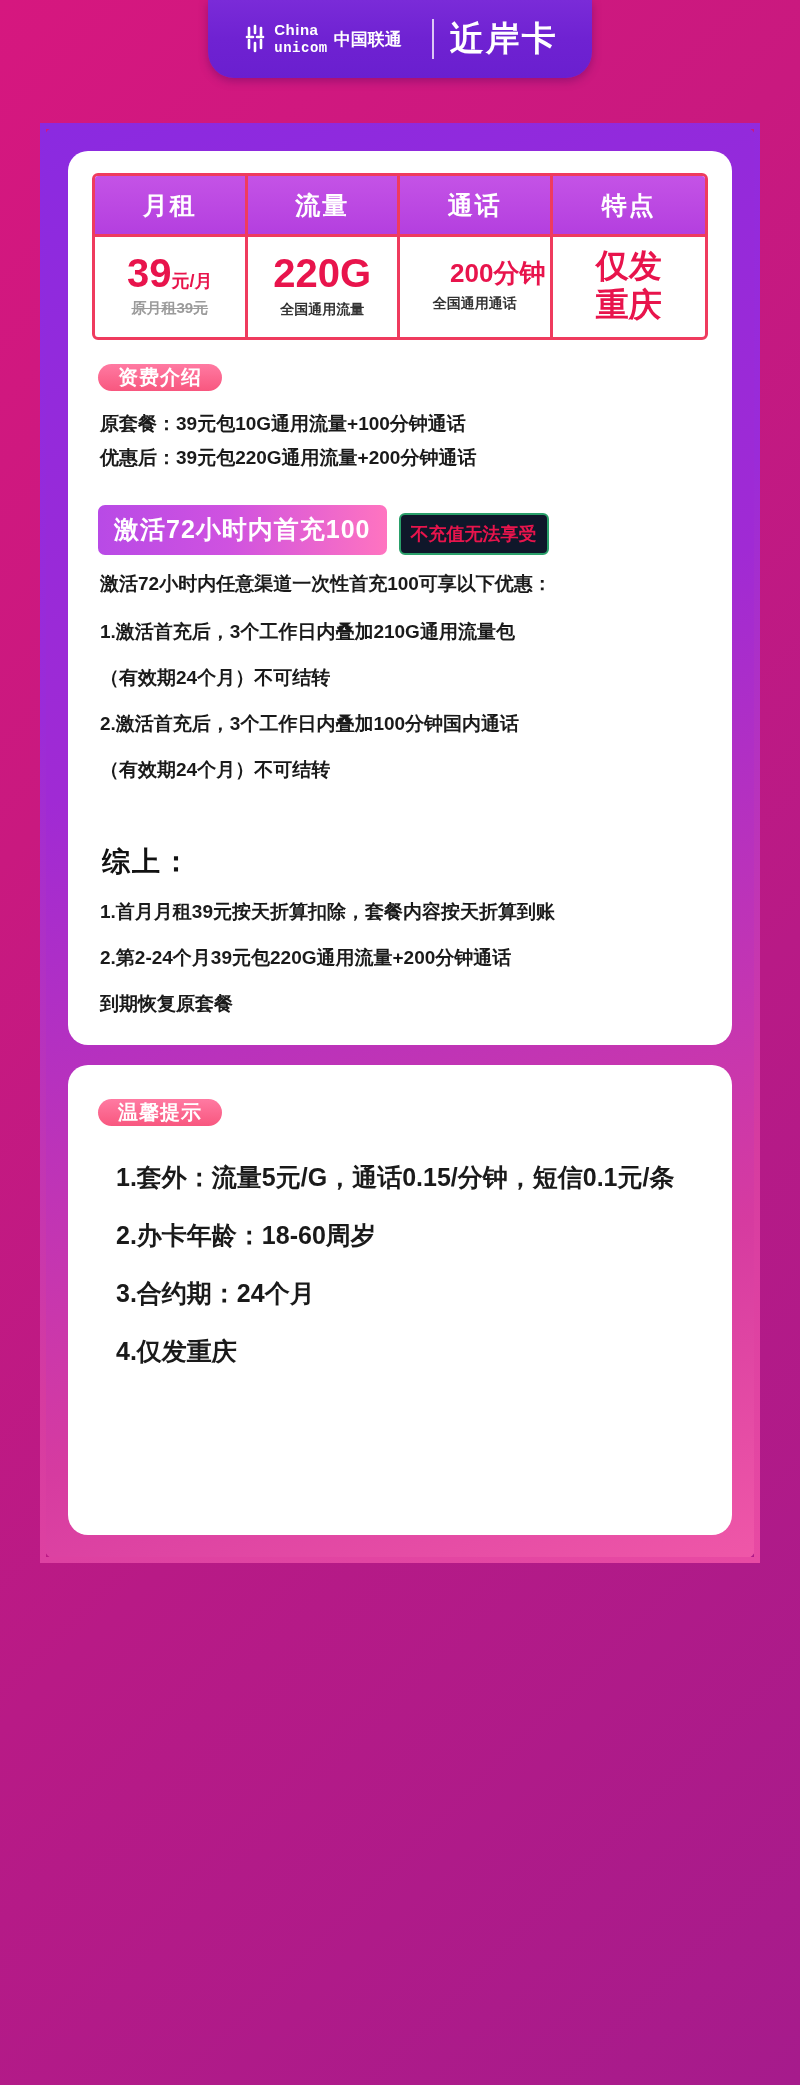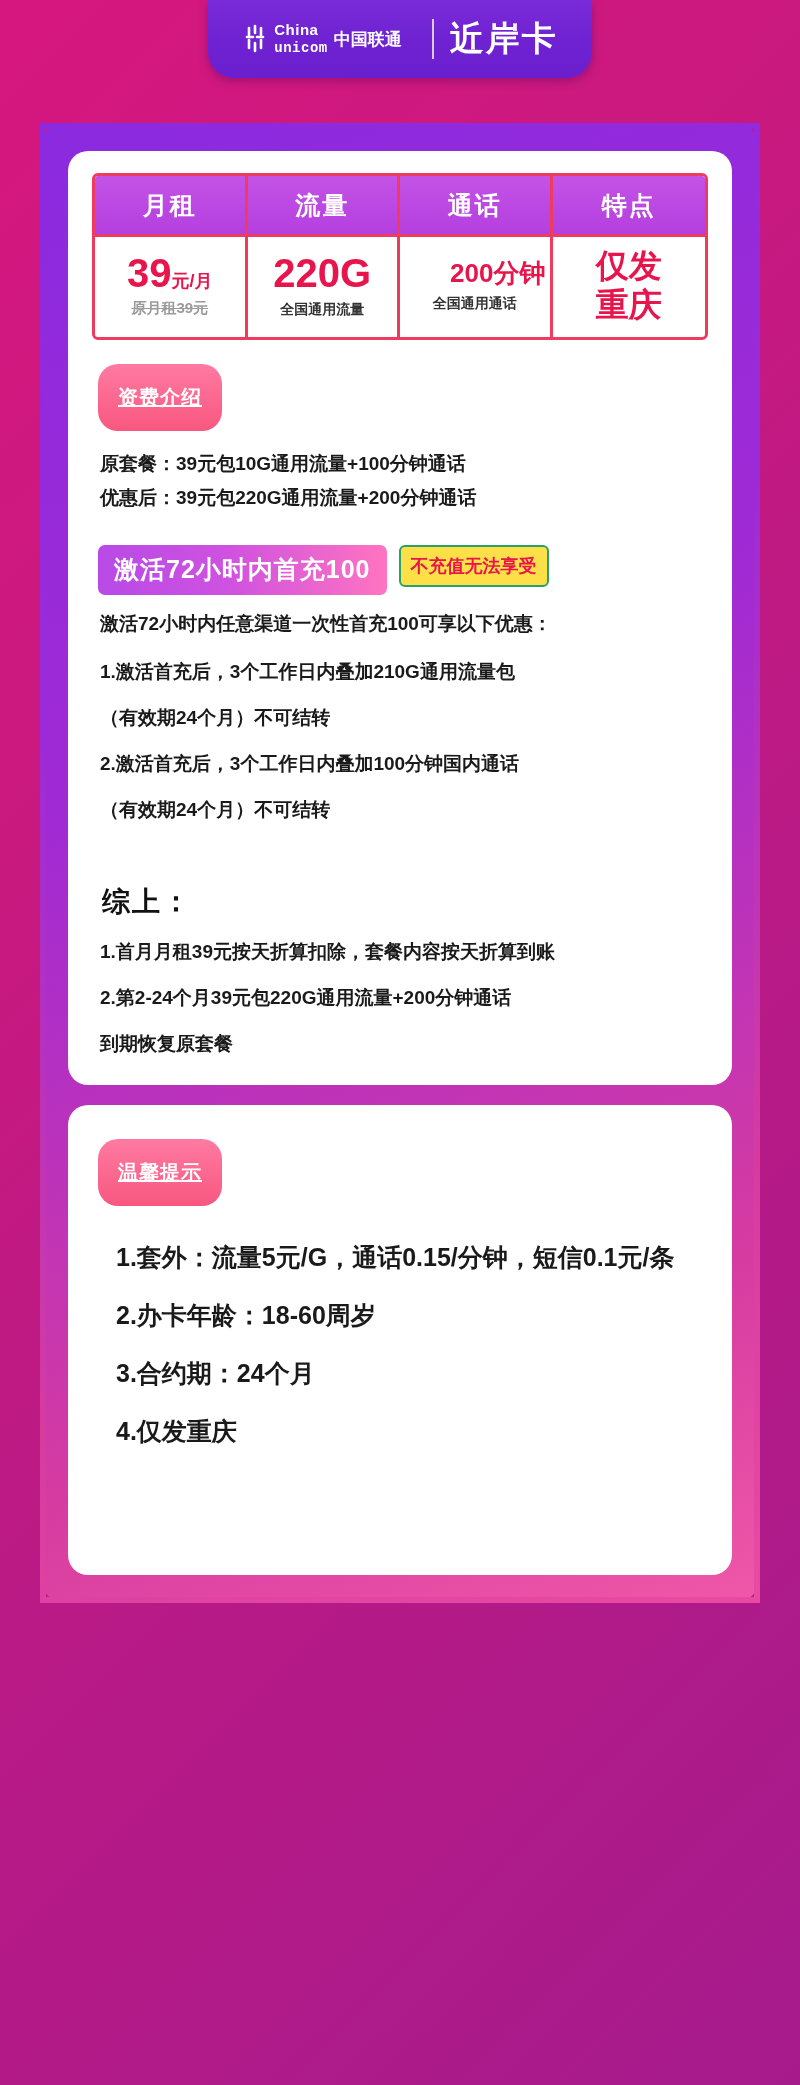--- a/index.html
+++ b/index.html
@@ -180,55 +180,54 @@
   }
 
   
   .tag-pill {
     display: inline-block;
     background: linear-gradient(180deg, #ff7aa2 0%, #f8577f 100%);
     color: #ffffff;
     font-size: 20px;
     font-weight: bold;
     letter-spacing: 1px;
-    padding: 20px 20px;
+    padding: 0 20px;
     border-radius: 20px;
     margin: 24px 0 16px 6px;
-    text-decoration: underline;
   }
 
   .line-text {
     font-size: 19px;
     color: #1a1a1a;
     font-weight: bold;
     line-height: 34px;
     padding-left: 8px;
   }
 
   
   .hl-row {
     display: flex;
-    align-items: flex-start;
+    align-items: flex-end;
     gap: 12px;
     margin: 30px 0 12px 6px;
   }
   .hl-badge {
     background: linear-gradient(90deg, #b84ae6 0%, #cf52e0 45%, #ff74c0 100%);
     color: #ffffff;
     font-size: 25px;
     font-weight: bold;
     letter-spacing: 1px;
     padding: 8px 16px 9px;
     border-radius: 7px;
     white-space: nowrap;
   }
   .hl-note {
     border: 2px solid #2aa06a;
     color: #e8144c;
-    background: #fde047;
+    background: #0f172a;
     font-size: 18px;
     font-weight: bold;
     padding: 7px 10px;
     border-radius: 6px;
     white-space: nowrap;
   }
 
   .para {
     font-size: 19px;
     color: #1a1a1a;

